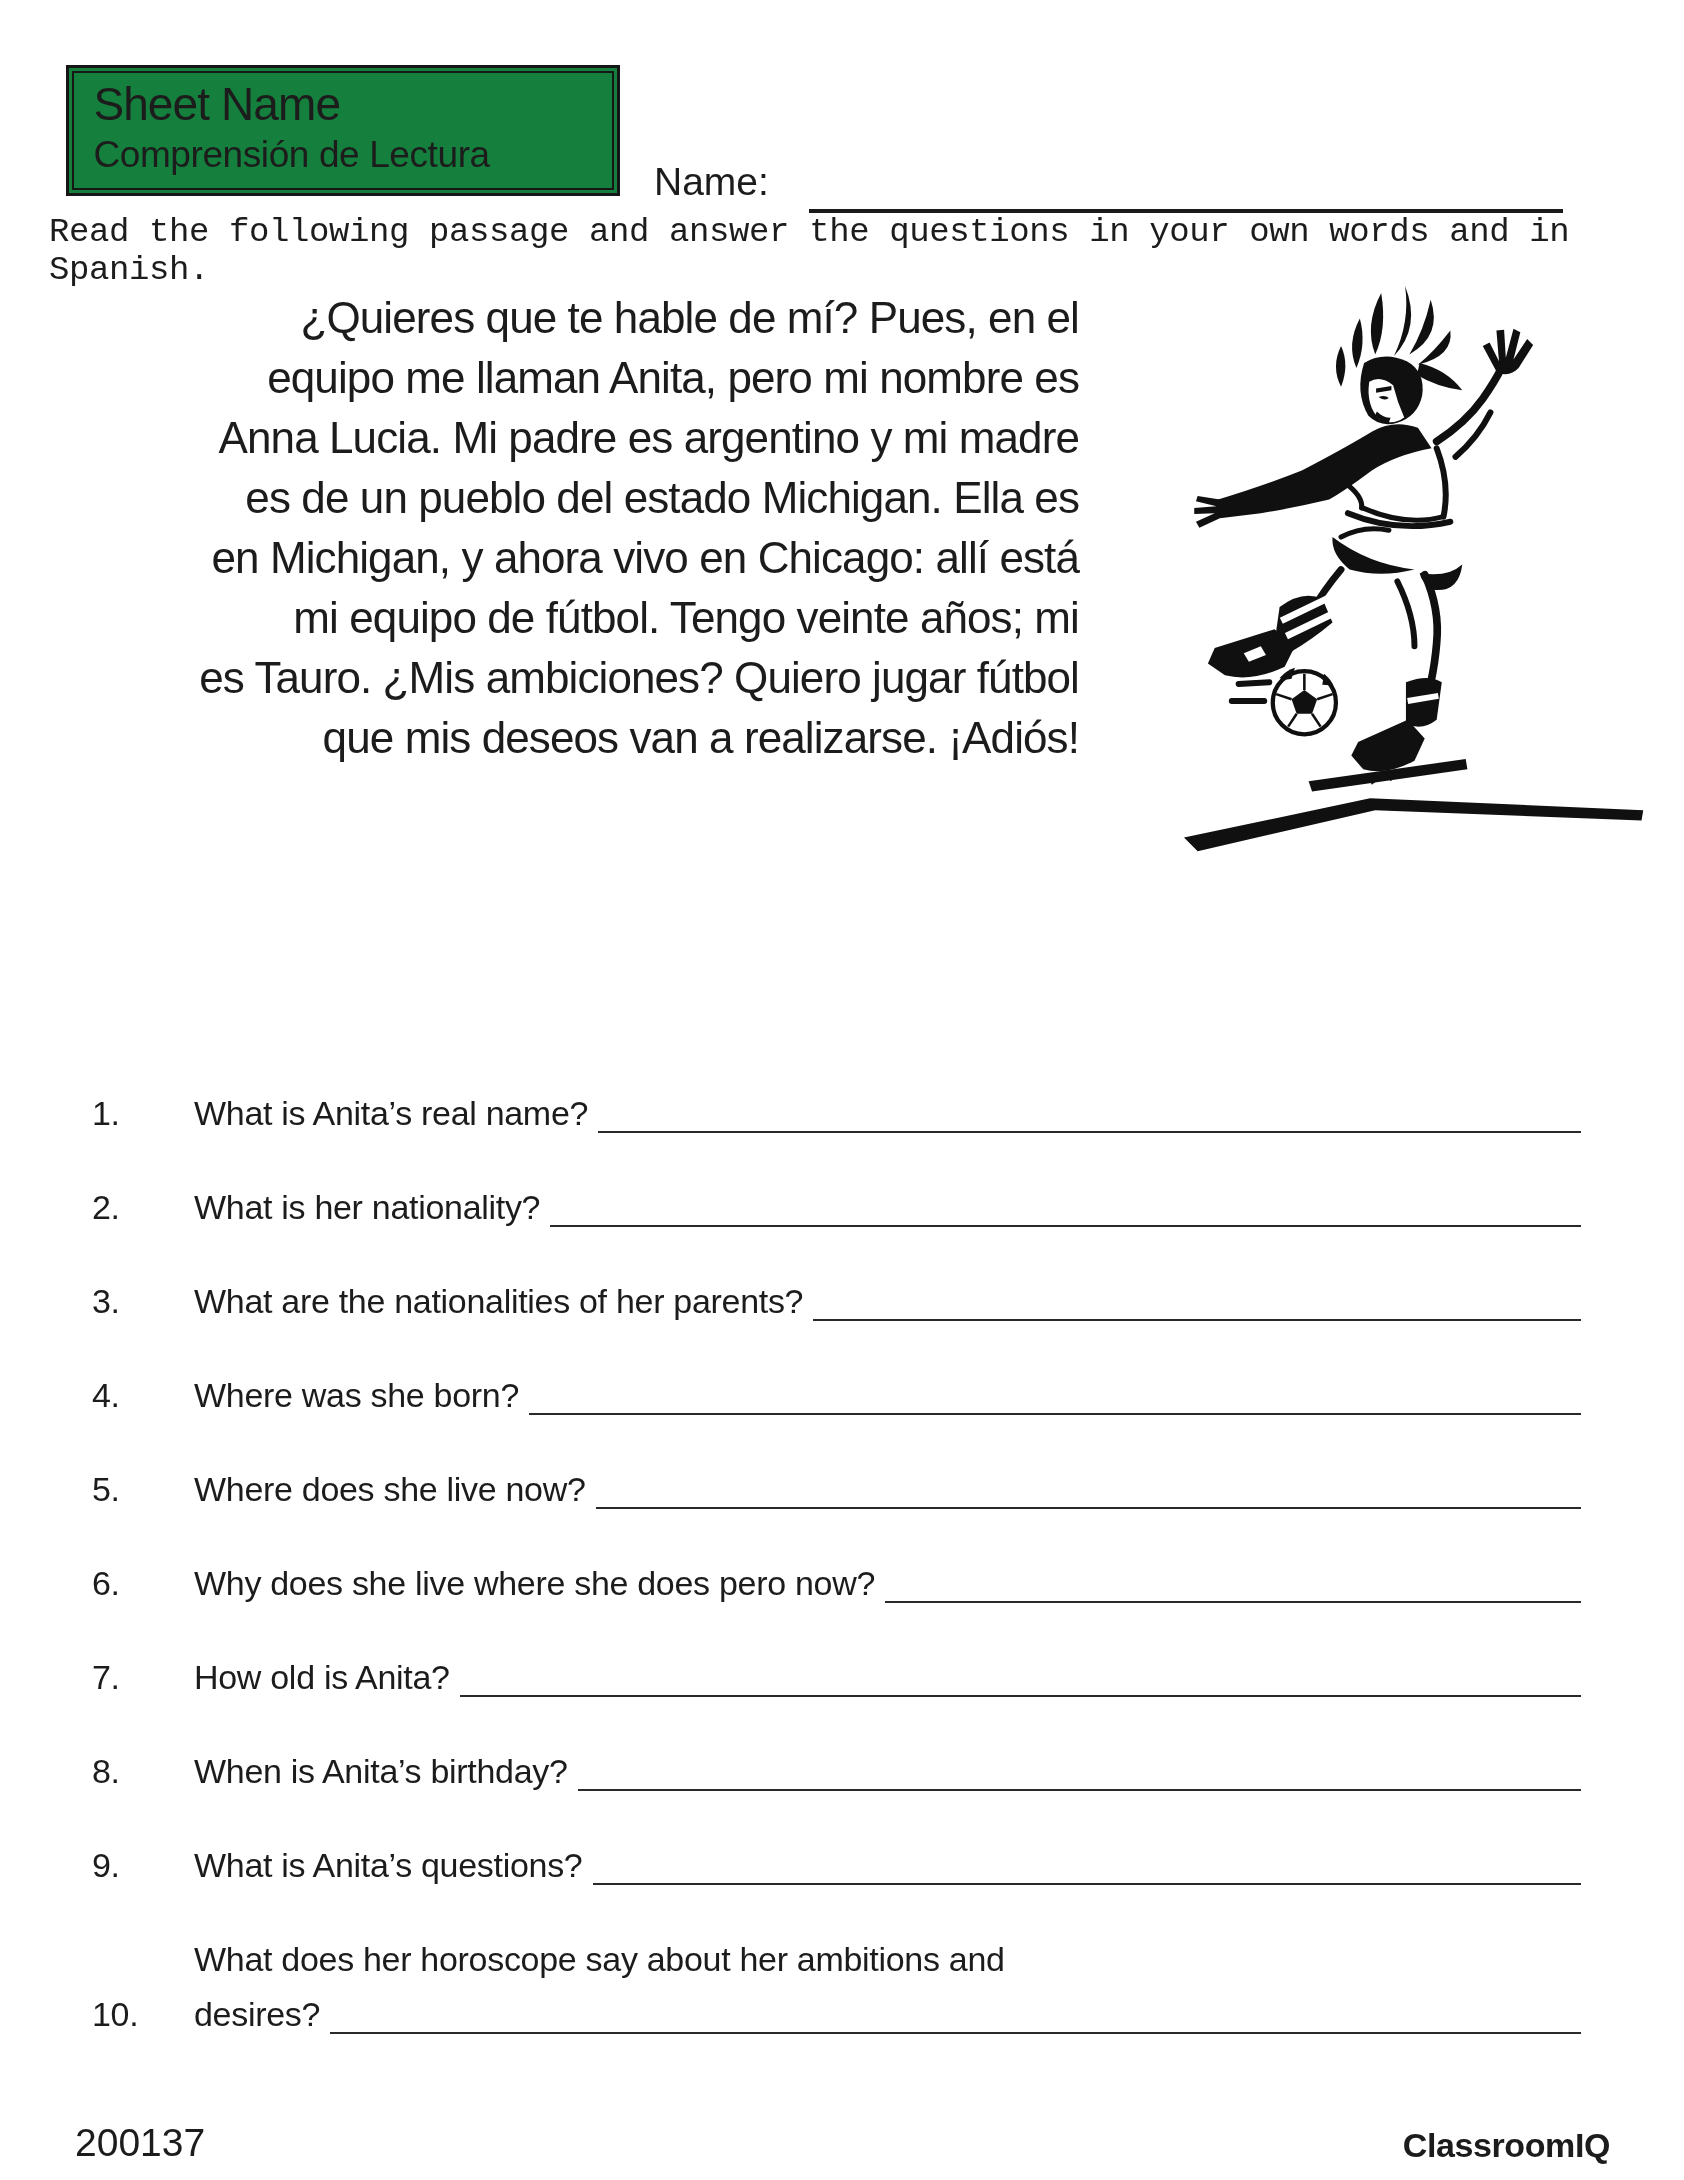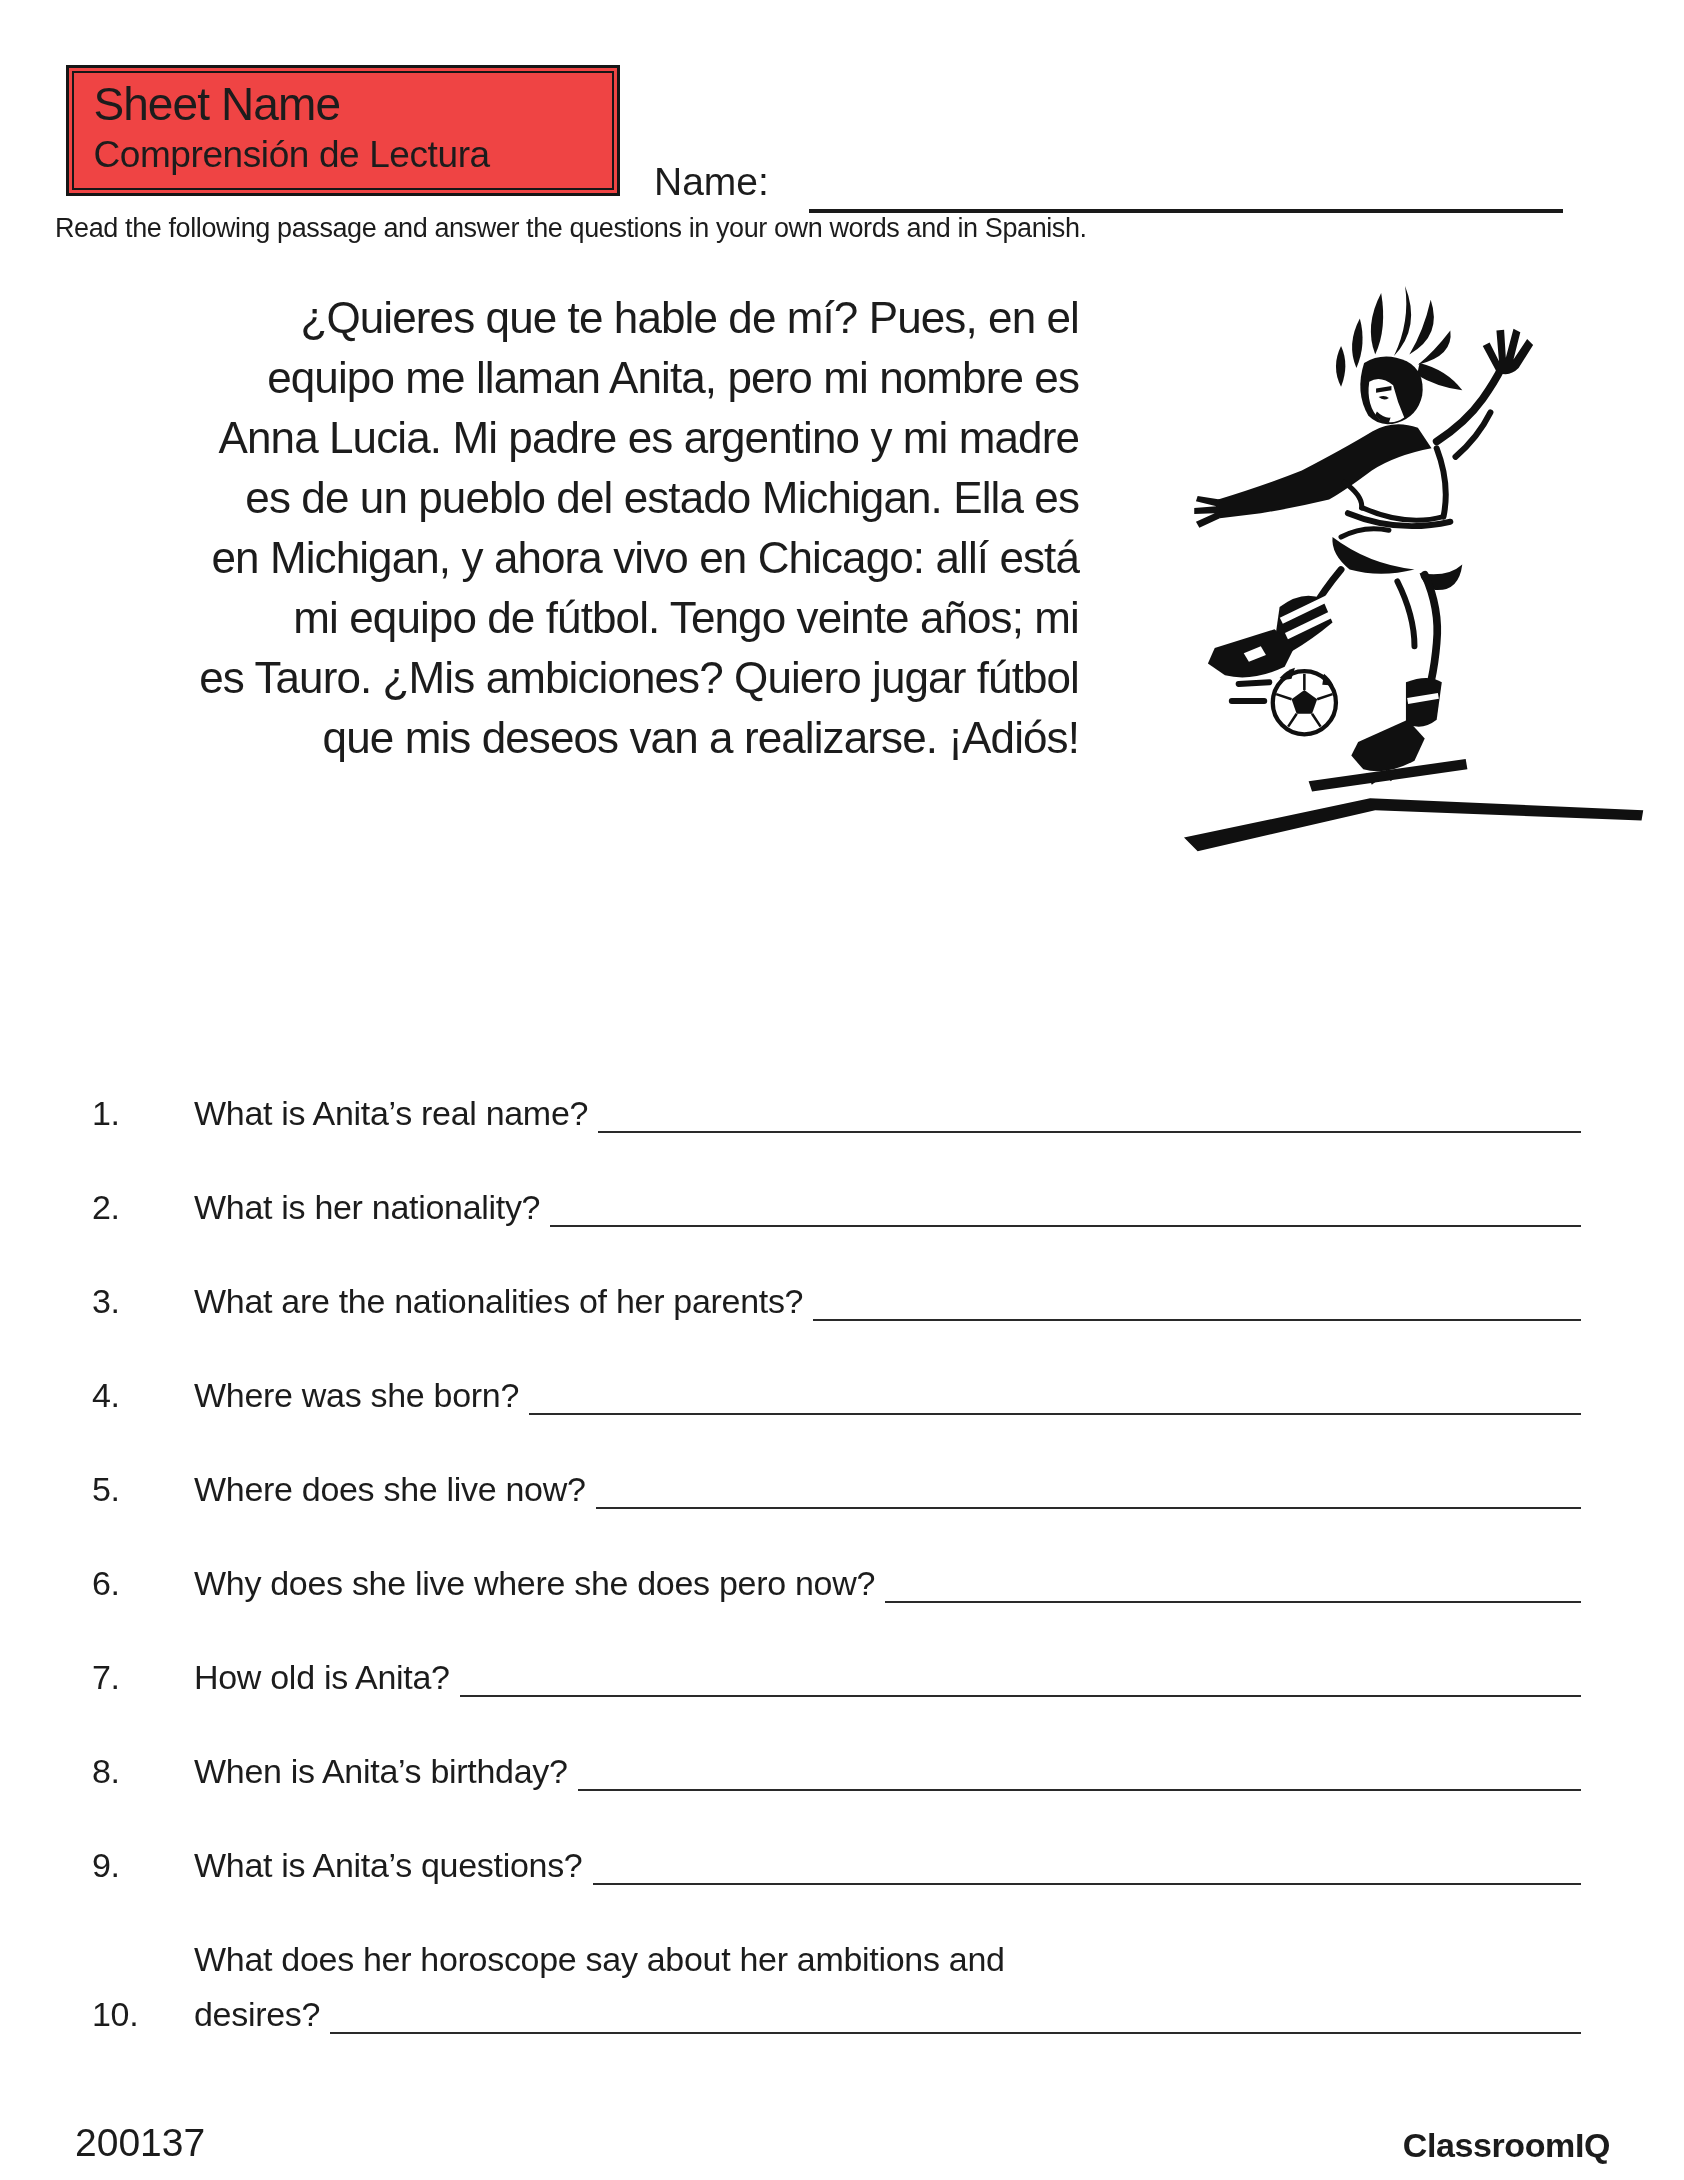--- a/index.html
+++ b/index.html
@@ -12,36 +12,36 @@
     overflow:hidden;
     margin:0 auto;
   }
   
   .header-box {
     position:absolute; left:66px; top:65px;
     width:554px; height:131px;
     border:3.4px solid #161616;
     padding:3.4px;
     box-sizing:border-box;
-    background:#ef4444;
+    background:#15803d;
   }
   .header-box-inner {
     border:2.6px solid #161616;
     width:100%; height:100%;
     box-sizing:border-box;
     padding:5.1px 19px 3.4px 19px;
   }
   .sheet-title { font-size:46px; line-height:53px; letter-spacing:-0.9px; }
   .sheet-subtitle { font-size:37px; line-height:48px; letter-spacing:-0.4px; }
 
   .name-label { position:absolute; left:654px; top:160px; font-size:39px; }
   .name-line  { position:absolute; left:809px; top:165px; width:754px; height:44px;
                 border-bottom:4.3px solid #1a1a1a; }
 
-  .instruction { position:absolute; left:55px; top:213px; width:1550px; font-size:27px; letter-spacing:-0.4px; }
+  .instruction { position:absolute; left:49px; top:213px; width:1550px; font-size:34px; letter-spacing:-0.4px;font-family:Liberation Mono, monospace; }
 
   .passage {
     position:absolute; left:70px; top:288px; width:1009px;
     font-size:44px; line-height:60px; text-align:right; letter-spacing:-0.9px;
   }
 
   .illustration { position:absolute; left:1165px; top:281px; width:487px; height:589px; }
   .illustration svg { width:100%; height:100%; }
 
   .questions { position:absolute; left:92px; top:1092px; width:1489px; font-size:34px; letter-spacing:-0.3px; }

